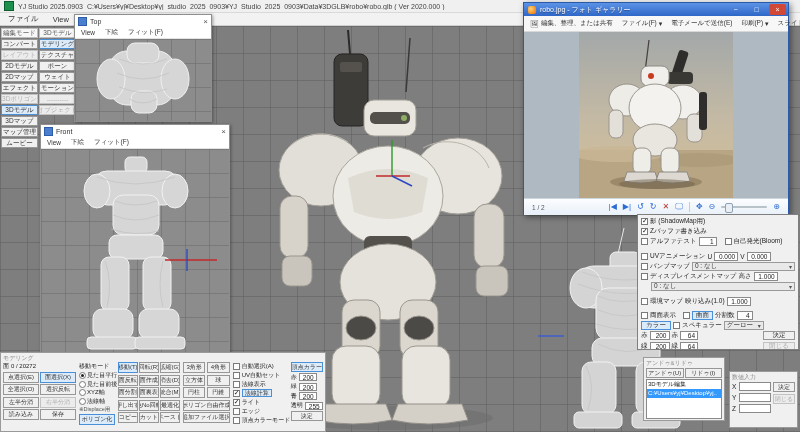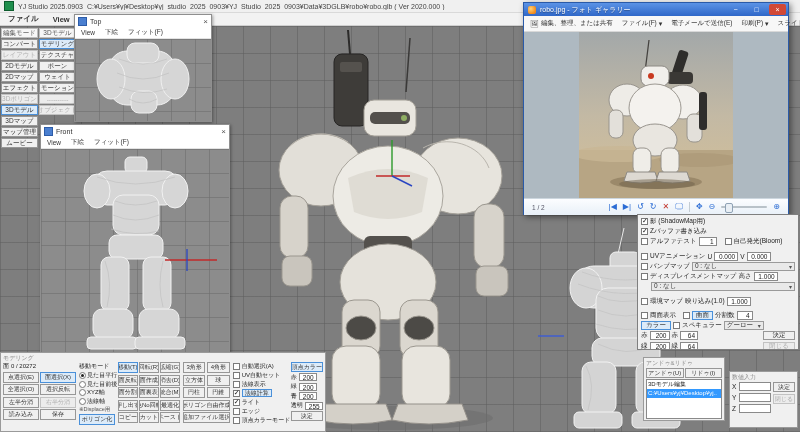--- a/index.html
+++ b/index.html
@@ -7,21 +7,21 @@
        font-family:"Liberation Sans","DejaVu Sans",sans-serif;
        -webkit-font-smoothing:antialiased;background:#7e7e7e;}
   .abs{position:absolute;}
   
   .titlebar{left:0;top:0;width:800px;height:13px;background:#f0f0f0;border-bottom:1px solid #d9d9d9;
             display:flex;align-items:center;gap:4px;padding:0 4px;box-sizing:border-box;}
   .titlebar .appicon{width:8px;height:8px;background:#1f8f4d;border:1px solid #0d5c2e;flex:none;}
   .titlebar .t{font-size:7px;color:#444;white-space:nowrap;overflow:hidden;}
   .menubar{left:0;top:13px;width:800px;height:13px;background:#f2f2f2;border-bottom:1px solid #cfcfcf;
            display:flex;align-items:center;gap:14px;padding:0 8px;box-sizing:border-box;}
-  .menubar span{font-size:7.5px;color:#333;font-weight:bold;}
+  .menubar span{font-size:7.5px;color:#333;}
   
   .vp{left:0;top:26px;width:800px;height:406px;background-color:#7e7e7e;
       background-image:linear-gradient(rgba(95,95,95,.55) 1px,transparent 1px),
                        linear-gradient(90deg,rgba(95,95,95,.55) 1px,transparent 1px);
       background-size:27px 27px;}
   .subvp{background-color:#8c8c8c;
          background-image:linear-gradient(rgba(110,110,110,.6) 1px,transparent 1px),
                           linear-gradient(90deg,rgba(110,110,110,.6) 1px,transparent 1px);
          background-size:24px 24px;position:relative;overflow:hidden;}
   

